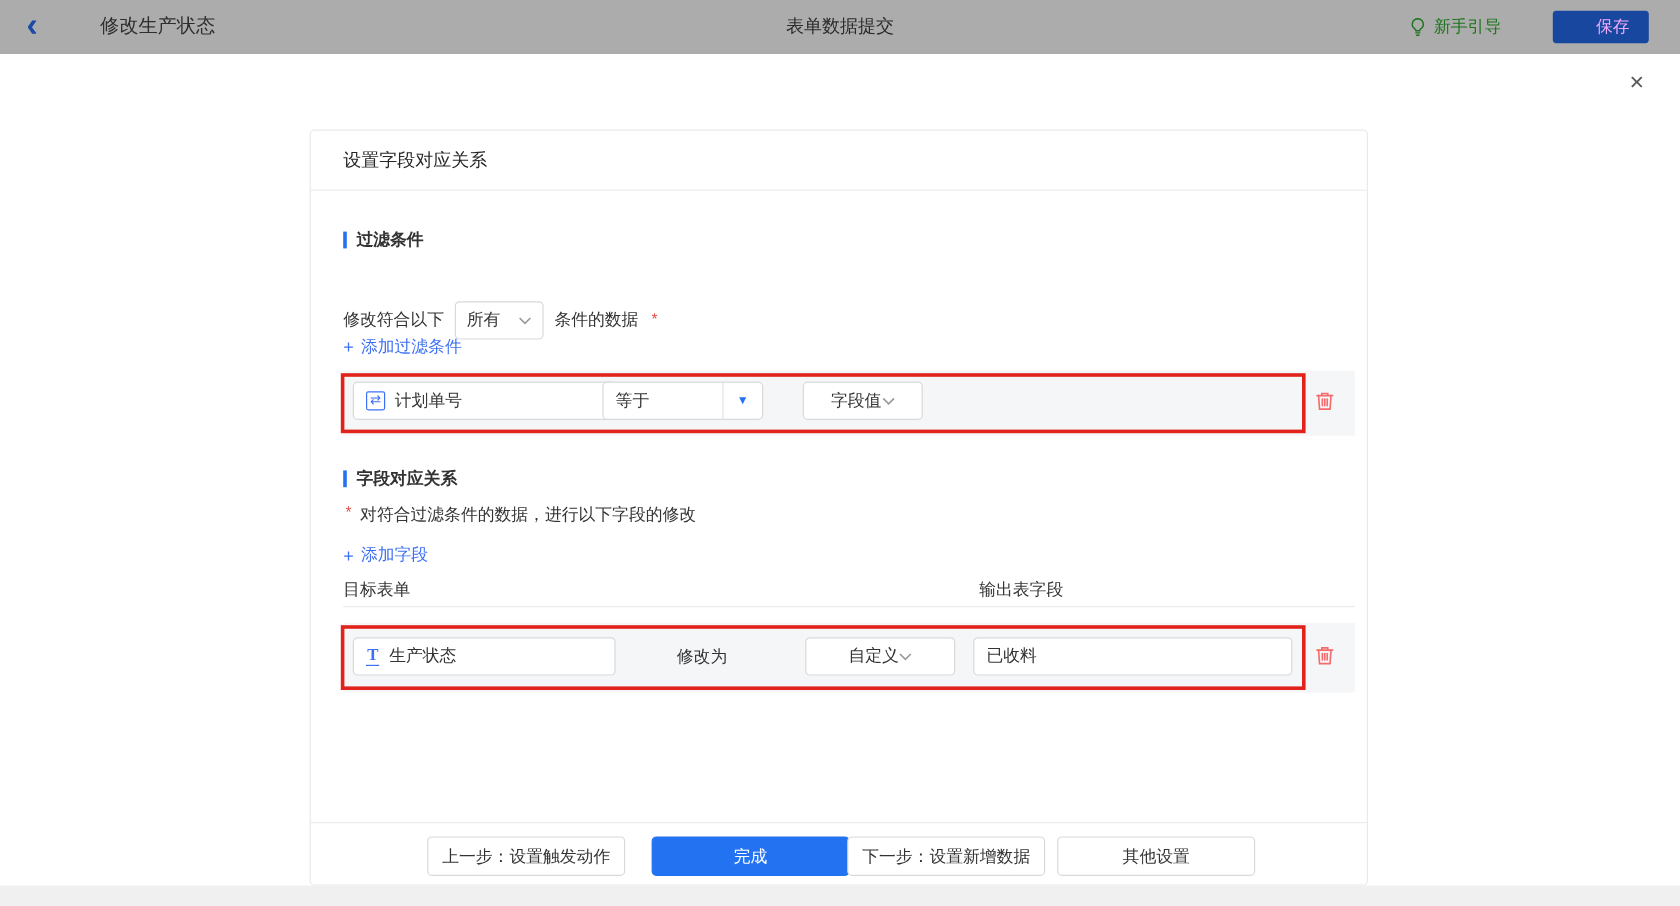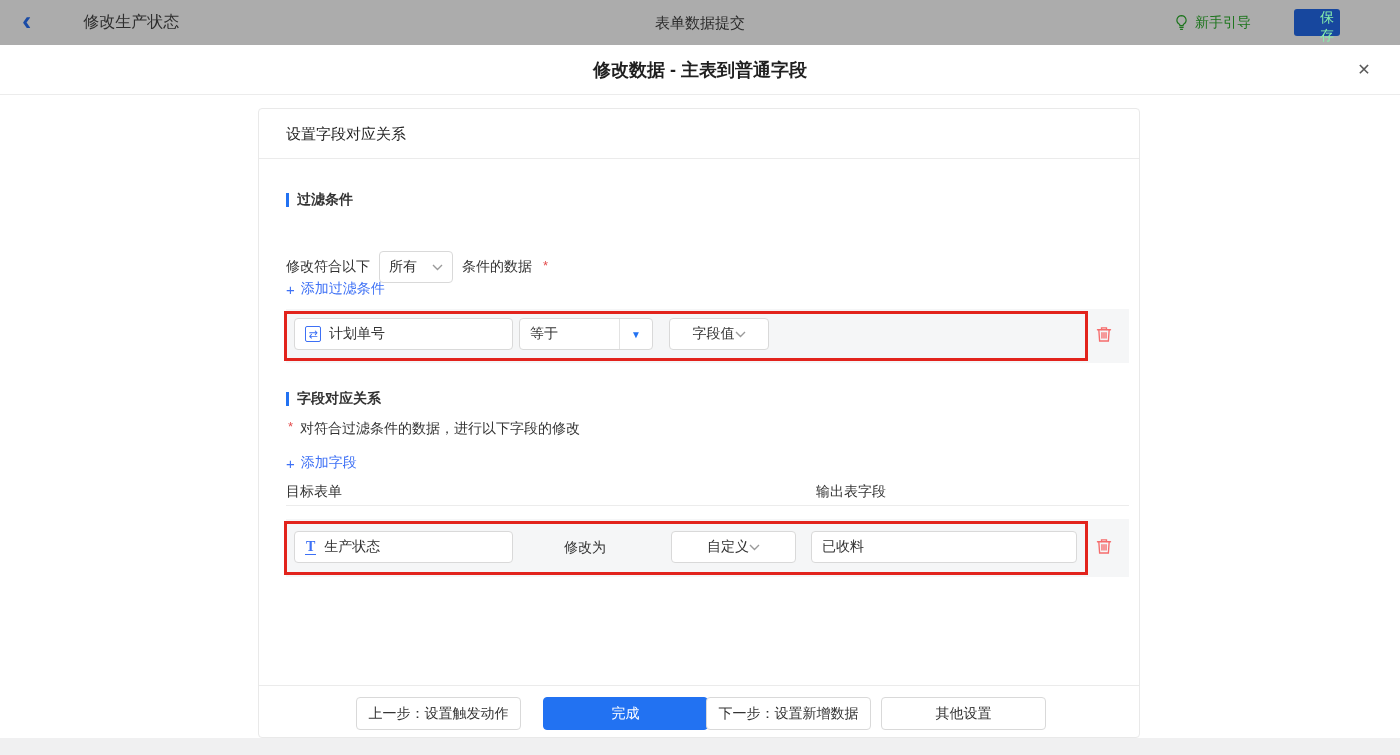--- a/index.html
+++ b/index.html
@@ -8,21 +8,21 @@
   #app { position:relative; width:1400px; height:755px; overflow:hidden; background:#fff; }
 
   
   .topbar { position:absolute; left:0; top:0; width:1400px; height:45px; background:#acacac; }
   .back-group { position:absolute; left:22px; top:0; height:45px; display:flex; align-items:center; gap:12px; cursor:pointer; }
   .back-chevron { color:#1a4ba6; font-size:28px; font-weight:bold; line-height:40px; margin-top:-4px; }
   .back-label { color:#2e2e2e; font-size:16px;margin-left:40px; }
   .topbar-title { position:absolute; left:0; top:0; width:1400px; height:45px; text-align:center; line-height:45px; font-size:15px; color:#2b2b2b; }
   .guide-btn { position:absolute; left:1174px; top:0; height:45px; display:flex; align-items:center; gap:6px; cursor:pointer; }
   .guide-btn span { color:#1e751e; font-size:14px; }
-  .save-btn { position:absolute; left:1294px; top:9px; width:46px; height:27px; background:#17479e; border:none; border-radius:3px; color:#86efac; font-size:14px; cursor:pointer;padding-left:20px; }
+  .save-btn { position:absolute; left:1294px; top:9px; width:80px; height:27px; background:#17479e; border:none; border-radius:3px; color:#f0abfc; font-size:14px; cursor:pointer;padding-left:20px; }
 
   
   .dialog-header { position:absolute; left:0; top:45px; width:1400px; height:50px; background:#fff; border-bottom:1px solid #ececec; }
   .dialog-title { width:100%; text-align:center; line-height:50px; font-size:18px; font-weight:bold; color:#1f1f1f; }
   .close-btn { position:absolute; left:1352px; top:58px; width:24px; height:24px; text-align:center; line-height:24px; font-size:16px; color:#595959; cursor:pointer; }
 
   
   .panel { position:absolute; left:258px; top:108px; width:882px; height:630px; background:#fff; border:1px solid #e9e9e9; border-radius:4px; }
   .panel-header { height:50px; line-height:49px; padding-left:27px; font-size:15px; color:#262626; border-bottom:1px solid #ebebeb; }
 
@@ -83,23 +83,20 @@
       <svg width="15" height="17" viewBox="0 0 15 17" fill="none" stroke="#1e751e" stroke-width="1.2" stroke-linecap="round">
         <path d="M7.5 1.6a4.6 4.6 0 0 0-2.4 8.5c.5.3.8.9.8 1.5h3.2c0-.6.3-1.2.8-1.5A4.6 4.6 0 0 0 7.5 1.6z"></path>
         <line x1="5.9" y1="13.4" x2="9.1" y2="13.4"></line>
         <line x1="6.5" y1="15.3" x2="8.5" y2="15.3"></line>
       </svg>
       <span>新手引导</span>
     </div>
     <button class="save-btn">保存</button>
   </div>
 
-  <div class="dialog-header">
-    <div class="dialog-title">修改数据 - 主表到普通字段</div>
-  </div>
   <div class="close-btn">✕</div>
 
   <div class="panel">
     <div class="panel-header">设置字段对应关系</div>
 
     <div class="section-title" style="top:82px;">
       <span class="section-bar"></span>
       <span>过滤条件</span>
     </div>
 
@@ -120,21 +117,21 @@
       <span>添加过滤条件</span>
     </div>
 
     <div class="row-band" style="top:200px; height:54px;"></div>
 
     <div class="input-box" style="left:35px; top:209px; width:219px;">
       <span class="field-icon-box">⇄</span>
       <span class="ftxt">计划单号</span>
     </div>
 
-    <div class="op-combo" style="left:260px; top:209px; width:134px;">
+    <div class="op-combo" style="left:243px; top:209px; width:134px;">
       <span class="op-text">等于</span>
       <span class="op-arrow-seg">▼</span>
     </div>
 
     <div class="select-box" style="left:410px; top:209px; width:100px;">
       <span>字段值</span>
       <svg class="chev" viewBox="0 0 11 7">
           <polyline points="1,1 5.5,5.5 10,1"></polyline>
         </svg>
     </div>

